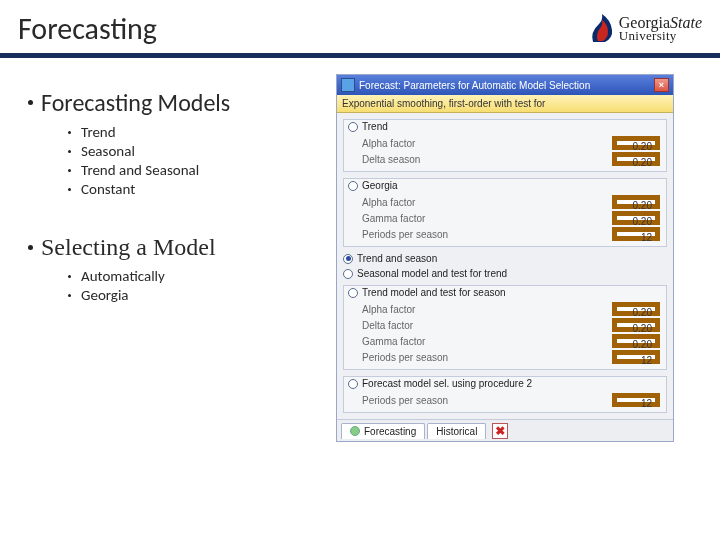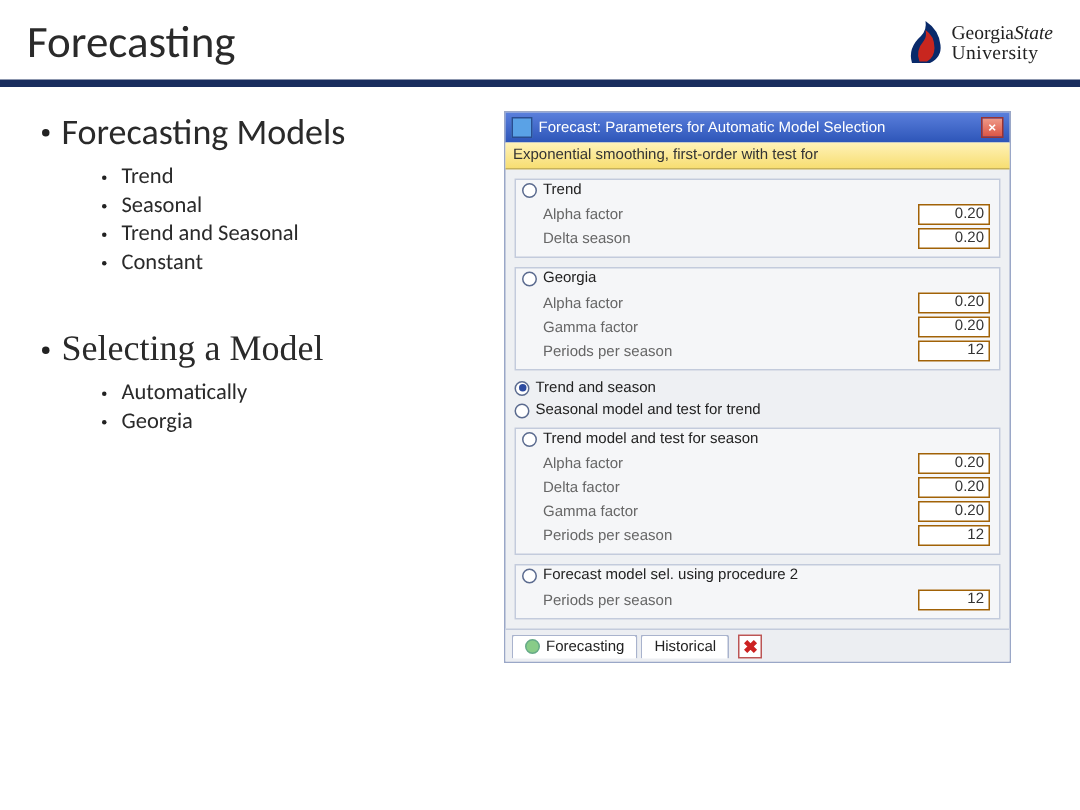--- a/index.html
+++ b/index.html
@@ -22,37 +22,38 @@
     font-weight: 400;
     color: #2a2a2a;
   }
   .logo {
     display: flex;
     align-items: center;
     gap: 4px;
   }
   .logo-mark { width: 26px; height: 30px; }
   .logo-text { line-height: 0.95; font-size: 12px; color: #222; font-family: "Times New Roman", serif; }
-  .logo-text .line1 { font-size: 13px; }
+  .logo-text .line1 { font-size: 16px; }
   .logo-text .line2 { font-size: 13px; letter-spacing: 0.3px; }
   .divider {
     height: 5px;
     background: #1a2e5e;
     margin: 0 0 0 0;
   }
   .content {
     display: flex;
     padding: 16px 0 0 28px;
     gap: 18px;
   }
   .left { width: 290px; }
   .bullet-h {
     display: flex;
     align-items: center;
     gap: 8px;
+    margin-top: 14px;
     margin-bottom: 6px;
   }
   .dot-h { width: 5px; height: 5px; border-radius: 50%; background: #222; display: inline-block; }
   .bh-text { font-size: 24px; color: #2a2a2a; }
   .sub { padding-left: 40px; }
   .sub li { list-style: none; display: flex; align-items: center; gap: 10px; margin: 1px 0; }
   .dot-s { width: 3px; height: 3px; border-radius: 50%; background: #222; display: inline-block; }
   .sub-text { font-size: 15px; color: #2a2a2a; }
 
   .dialog {
@@ -82,21 +83,21 @@
     font-size: 10px;
     color: #333;
   }
   .section { border: 1px solid #c3cbdc; margin: 6px; background: #f5f6f8; }
   .section .shead { display:flex; align-items:center; gap:4px; padding: 1px 4px; }
   .radio { width: 10px; height: 10px; border: 1px solid #5b6b8f; border-radius: 50%; background:#fff; display:inline-flex; align-items:center; justify-content:center; }
   .radio.sel::after { content:""; width:5px; height:5px; background:#2c4aa0; border-radius:50%; }
   .section .rows { padding: 2px 0 4px 0; }
   .frow { display:flex; align-items:center; justify-content:space-between; padding: 1px 6px 1px 18px; }
   .frow .lbl { font-size: 10px; color:#666; }
-  .frow .val { width: 48px; height: 14px; border:1px solid #a16207; background:#fff; font-size:10px; text-align:right; padding-right:3px; color:#333; }
+  .frow .val { width: 48px; height: 14px; border:5px solid #a16207; background:#fff; font-size:10px; text-align:right; padding-right:3px; color:#333; }
   .oneline { display:flex; align-items:center; gap:4px; margin: 4px 6px; }
   .footerbar {
     height: 22px;
     border-top: 1px solid #c3cbdc;
     background:#eceef2;
     display:flex;
     align-items:center;
     padding: 0 4px;
     gap: 2px;
   }

